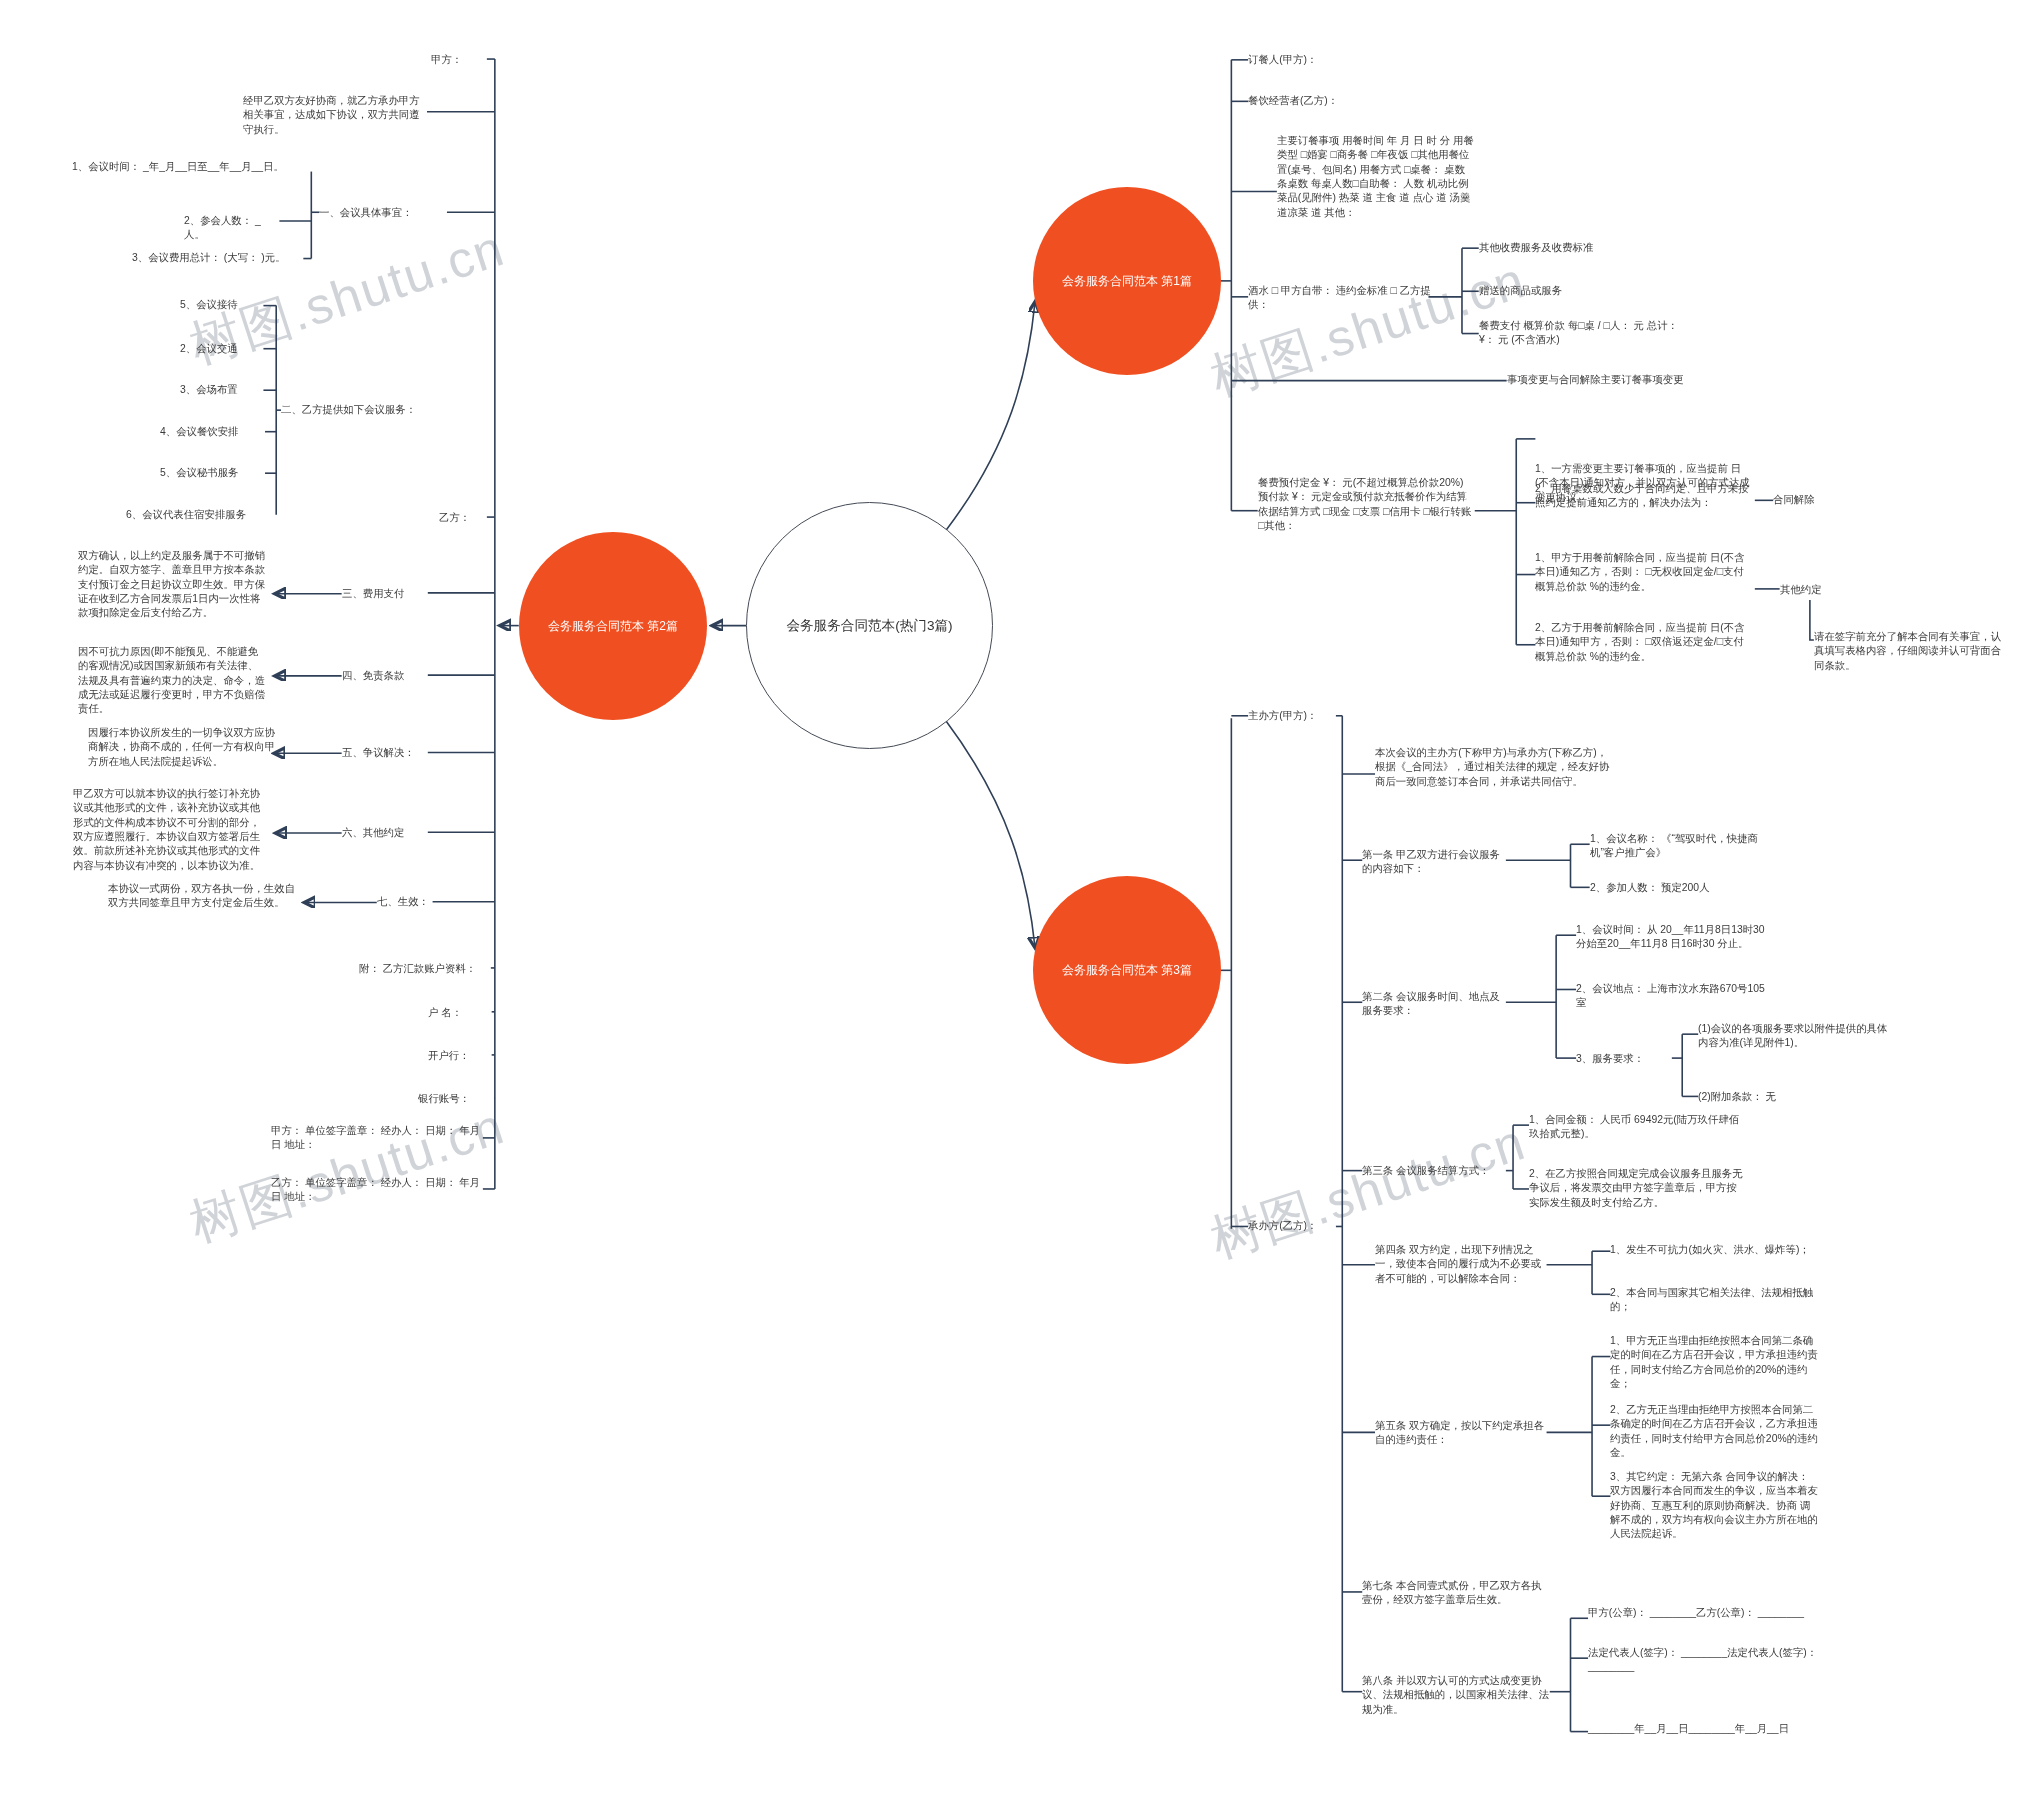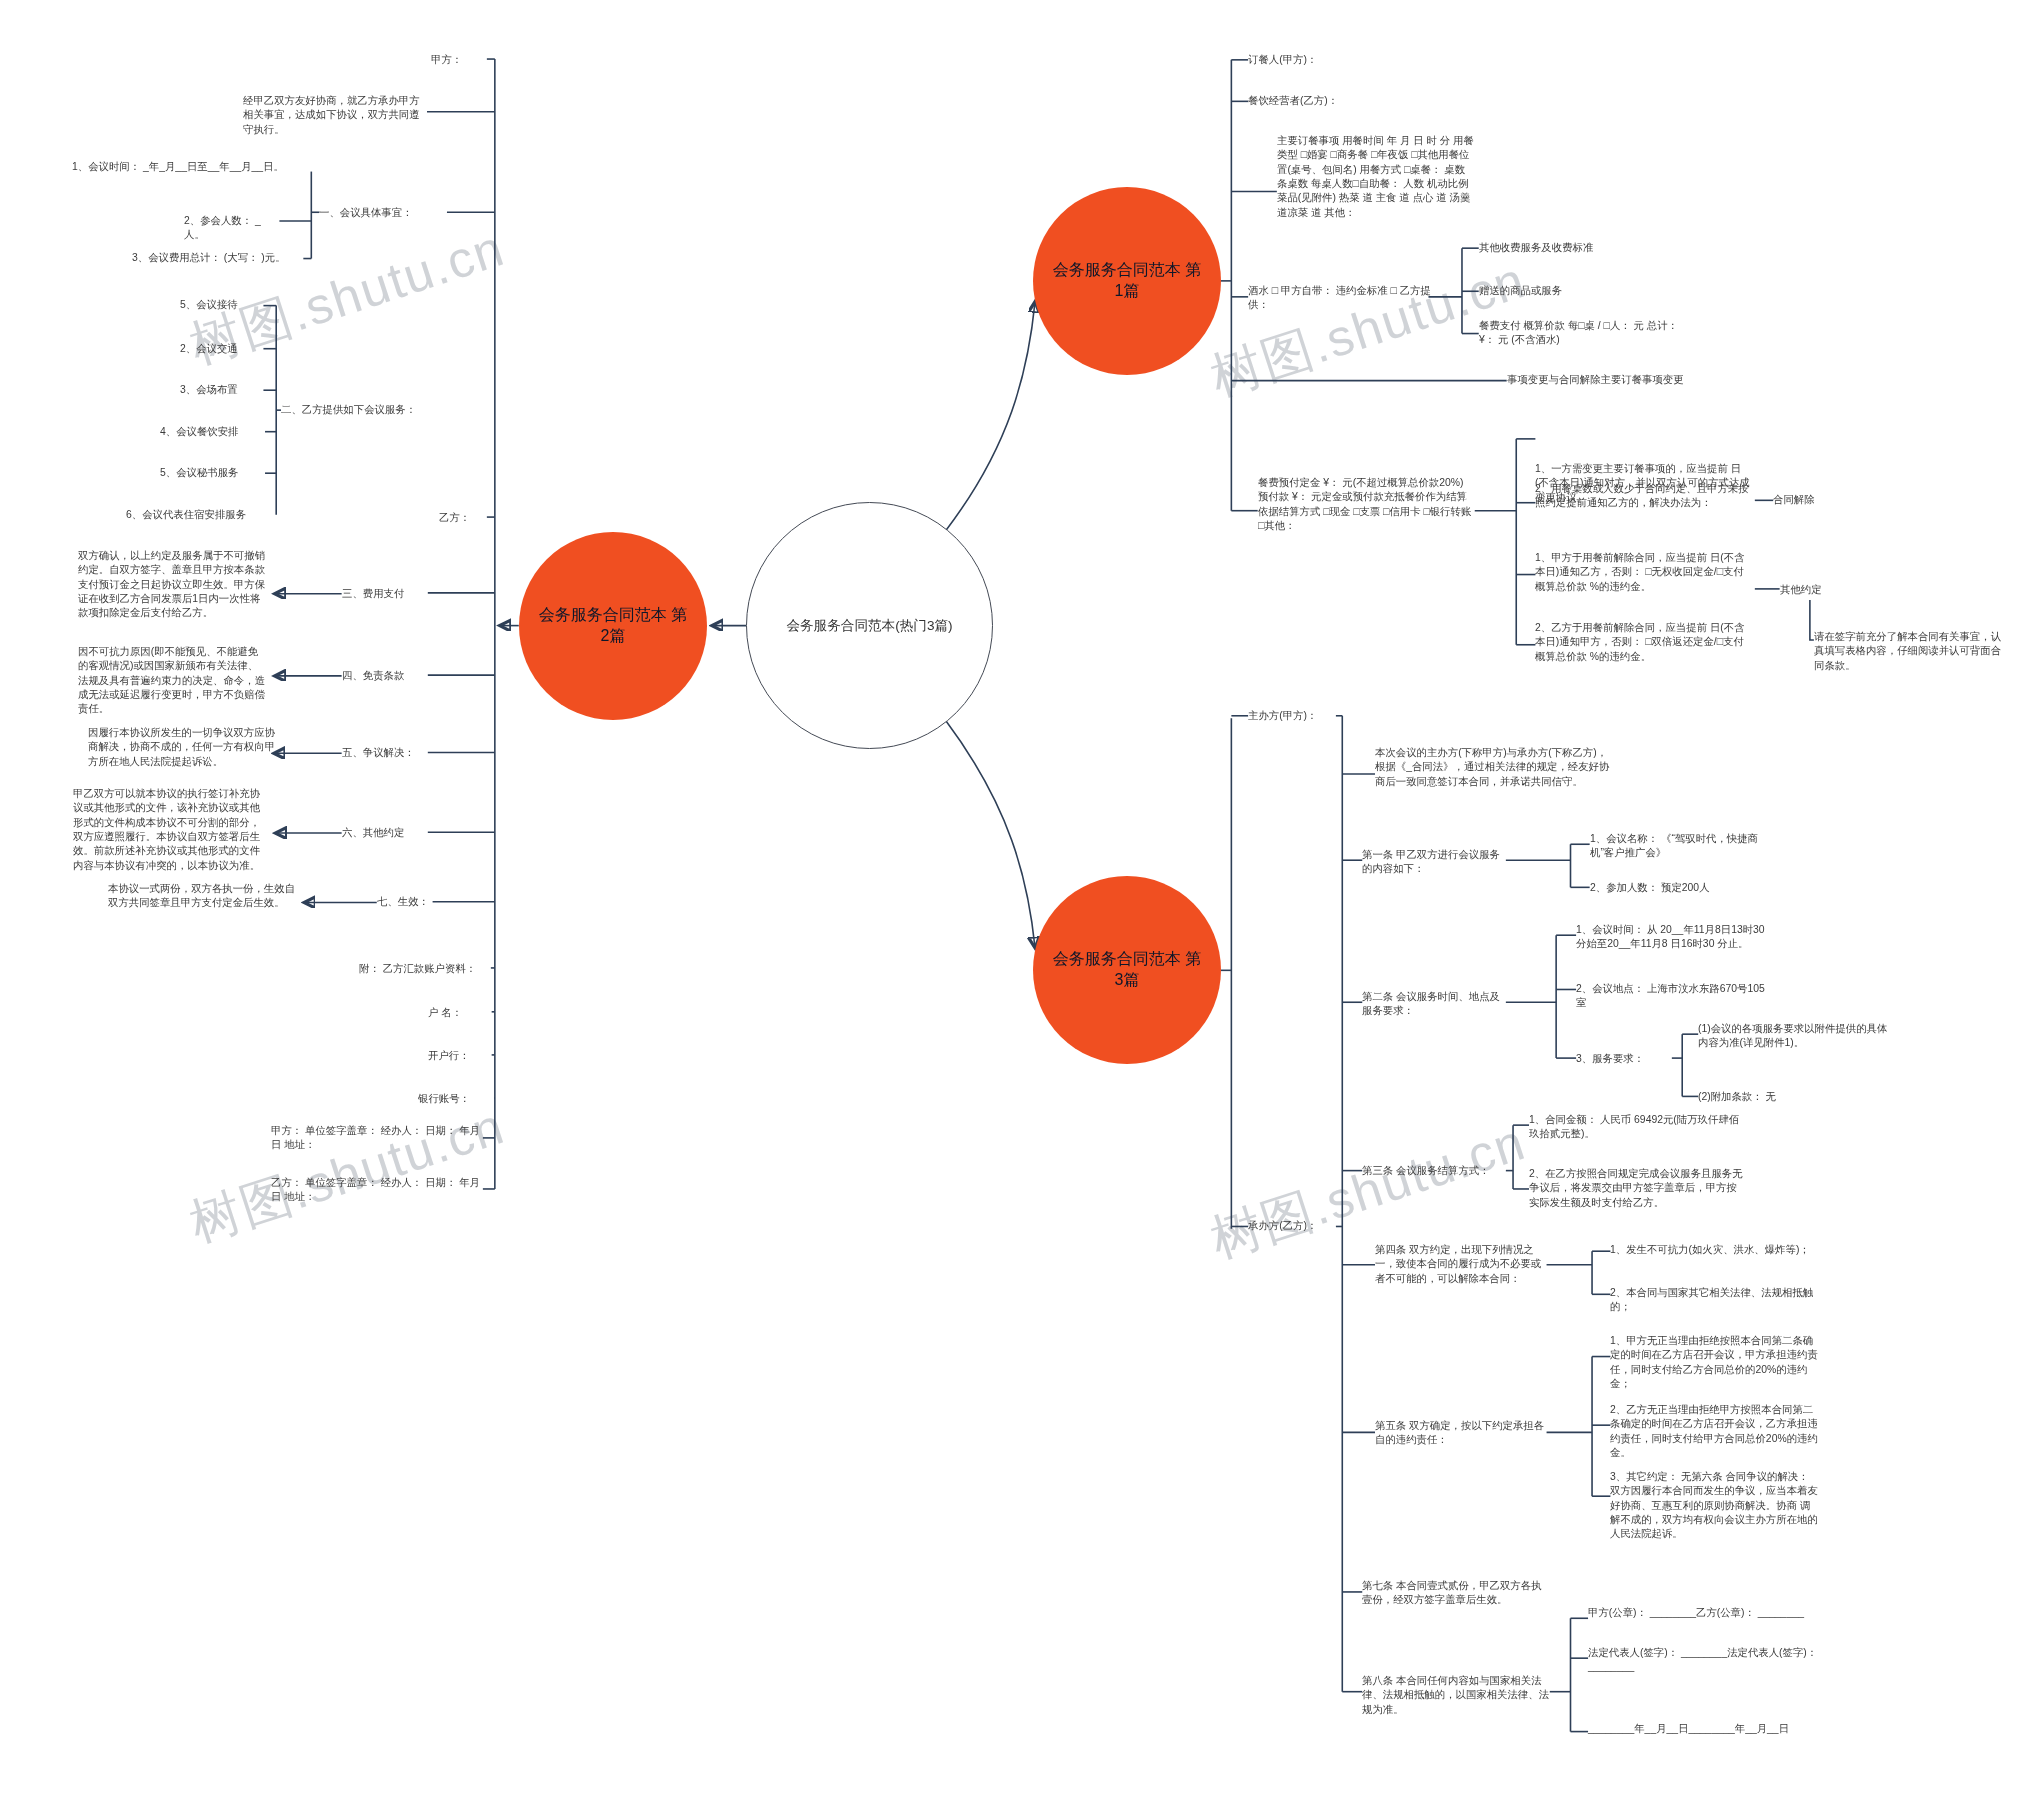--- a/index.html
+++ b/index.html
@@ -7,21 +7,21 @@
           font-family:"Liberation Sans","DejaVu Sans",sans-serif;background:#ffffff;}
   #lines{position:absolute;left:0;top:0;width:2043px;height:1805px;z-index:1;}
   #lines svg{display:block;}
   #lines polyline,#lines path{fill:none;stroke:#2e3f57;stroke-width:2;}
   .n{position:absolute;font-size:10.4px;line-height:1.38;color:#3a3a3a;z-index:3;}
   .ra{text-align:left;}
   .circle{position:absolute;border-radius:50%;display:flex;align-items:center;justify-content:center;
           text-align:center;z-index:2;box-sizing:border-box;}
   .center-circle{width:247px;height:247px;background:#ffffff;border:1.6px solid #444a55;
           font-size:13.6px;color:#333;padding:24px;}
-  .branch-circle{width:188px;height:188px;background:#f04f21;color:#0f172a;font-size:16px;padding:16px;}
+  .branch-circle{width:188px;height:188px;background:#f04f21;color:#ffffff;font-size:12px;padding:16px;}
   .wm{position:absolute;font-size:51px;color:rgba(120,130,140,0.35);white-space:nowrap;
       transform:rotate(-18deg);z-index:0;letter-spacing:1.6px;}
 </style>
 </head>
 <body>
 
 <div id="canvas">
 
   <div id="lines">
       <svg width="2043" height="1805" viewBox="0 0 2560 2262">
@@ -210,20 +210,20 @@
   <div class="n" style="left:1529px;top:1113px;width:211px;">1、合同金额： 人民币 69492元(陆万玖仟肆佰玖拾贰元整)。</div>
   <div class="n" style="left:1529px;top:1167px;width:214px;">2、在乙方按照合同规定完成会议服务且服务无争议后，将发票交由甲方签字盖章后，甲方按实际发生额及时支付给乙方。</div>
   <div class="n" style="left:1375px;top:1243px;width:172px;">第四条 双方约定，出现下列情况之一，致使本合同的履行成为不必要或者不可能的，可以解除本合同：</div>
   <div class="n" style="left:1610px;top:1243px;width:204px;">1、发生不可抗力(如火灾、洪水、爆炸等)；</div>
   <div class="n" style="left:1610px;top:1286px;width:204px;">2、本合同与国家其它相关法律、法规相抵触的；</div>
   <div class="n" style="left:1375px;top:1419px;width:172px;">第五条 双方确定，按以下约定承担各自的违约责任：</div>
   <div class="n" style="left:1610px;top:1334px;width:209px;">1、甲方无正当理由拒绝按照本合同第二条确定的时间在乙方店召开会议，甲方承担违约责任，同时支付给乙方合同总价的20%的违约金；</div>
   <div class="n" style="left:1610px;top:1403px;width:209px;">2、乙方无正当理由拒绝甲方按照本合同第二条确定的时间在乙方店召开会议，乙方承担违约责任，同时支付给甲方合同总价20%的违约金。</div>
   <div class="n" style="left:1610px;top:1470px;width:209px;">3、其它约定： 无第六条 合同争议的解决： 双方因履行本合同而发生的争议，应当本着友好协商、互惠互利的原则协商解决。协商 调解不成的，双方均有权向会议主办方所在地的人民法院起诉。</div>
   <div class="n" style="left:1362px;top:1579px;width:180px;">第七条 本合同壹式贰份，甲乙双方各执壹份，经双方签字盖章后生效。</div>
-  <div class="n" style="left:1362px;top:1674px;width:188px;">第八条 本合同任何内容如与国家相关法律、法规相抵触的，以国家相关法律、法规为准。</div>
+  <div class="n" style="left:1362px;top:1674px;width:188px;">第八条 并以双方认可的方式达成变更协议、法规相抵触的，以国家相关法律、法规为准。</div>
   <div class="n" style="left:1588px;top:1606px;width:239px;">甲方(公章)： ________乙方(公章)： ________</div>
   <div class="n" style="left:1588px;top:1646px;width:239px;">法定代表人(签字)： ________法定代表人(签字)： ________</div>
   <div class="n" style="left:1588px;top:1722px;width:239px;">________年__月__日________年__月__日</div>
   <div class="n" style="left:1248px;top:1219px;width:96px;">承办方(乙方)：</div>
 
 </div>
 
 
 </body></html>

